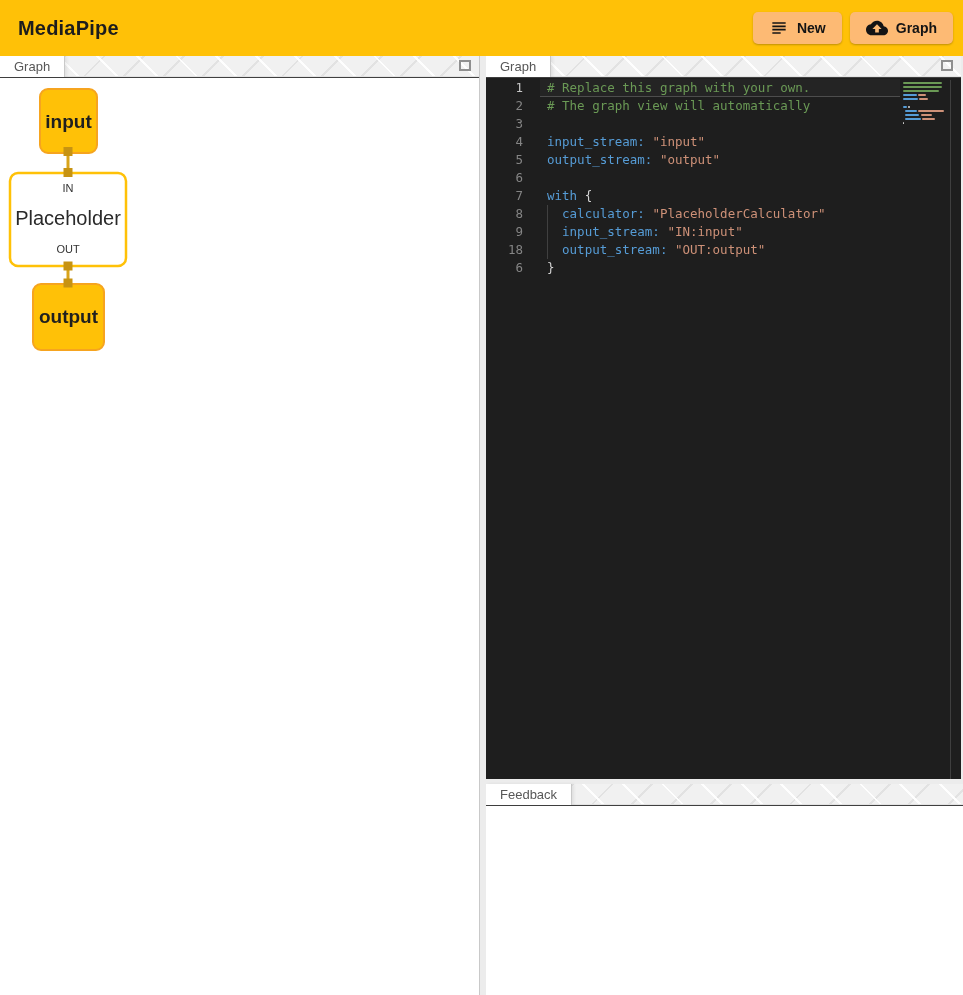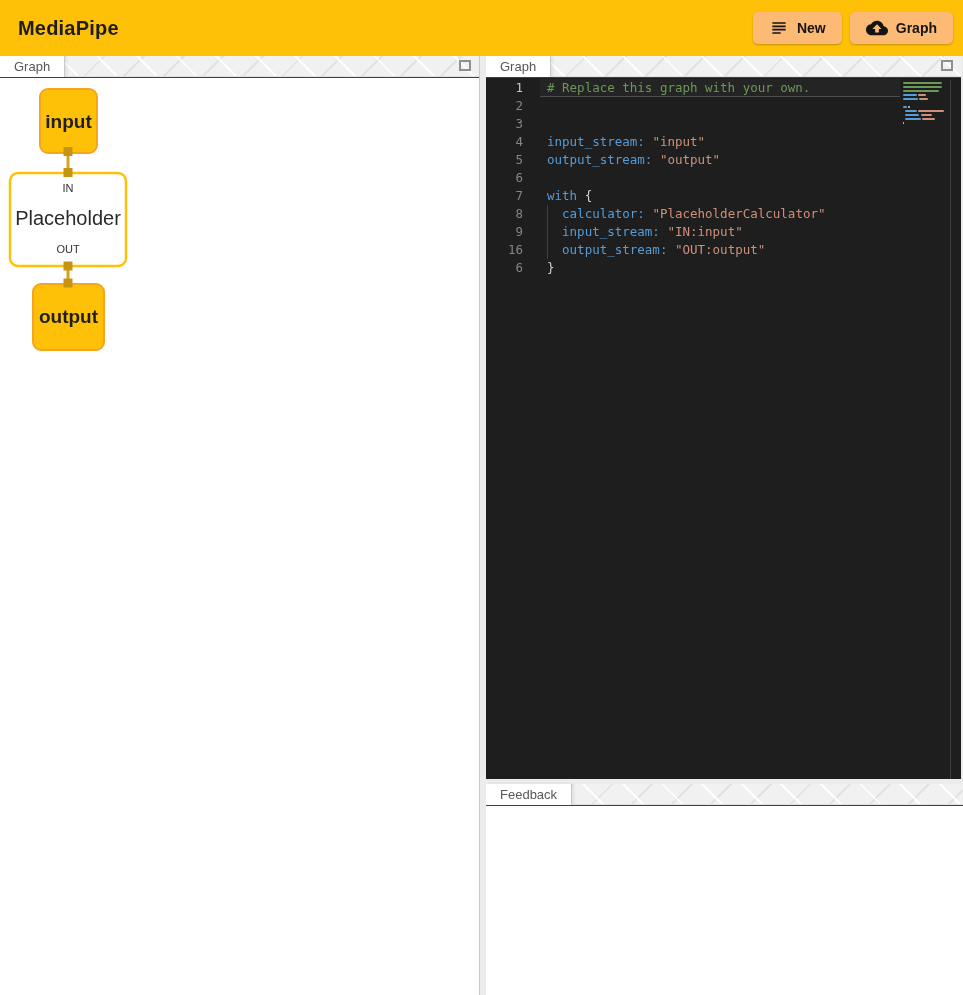--- a/index.html
+++ b/index.html
@@ -125,29 +125,29 @@
   <div class="panel editor-panel">
     <div class="panel-header">
       <div class="tab">
         <span>Graph</span>
       </div>
       <div class="maximise"></div>
     </div>
     <div class="editor-content">
       <div class="editor-lines">
           <div class="line active"><span class="ln">1</span><span class="code"><span class="tok cm"># Replace this graph with your own.</span></span></div>
-          <div class="line"><span class="ln">2</span></div>
+          <div class="line"><span class="ln">2</span><span class="code"><span class="tok cm"># The graph view will automatically</span></span></div>
           <div class="line"><span class="ln">3</span></div>
           <div class="line"><span class="ln">4</span><span class="code"><span class="tok k">input_stream:</span><span class="tok pl"> </span><span class="tok s">"input"</span></span></div>
           <div class="line"><span class="ln">5</span><span class="code"><span class="tok k">output_stream:</span><span class="tok pl"> </span><span class="tok s">"output"</span></span></div>
           <div class="line"><span class="ln">6</span><span class="code"></span></div>
           <div class="line"><span class="ln">7</span><span class="code"><span class="tok k">with</span><span class="tok pl"> </span><span class="tok p">{</span></span></div>
           <div class="line guide"><span class="ln">8</span><span class="code"><span class="tok pl">  </span><span class="tok k">calculator:</span><span class="tok pl"> </span><span class="tok s">"PlaceholderCalculator"</span></span></div>
           <div class="line guide"><span class="ln">9</span><span class="code"><span class="tok pl">  </span><span class="tok k">input_stream:</span><span class="tok pl"> </span><span class="tok s">"IN:input"</span></span></div>
-          <div class="line guide"><span class="ln">16</span><span class="code"><span class="tok pl">  </span><span class="tok k">output_stream:</span><span class="tok pl"> </span><span class="tok s">"OUT:output"</span></span></div>
+          <div class="line guide"><span class="ln">18</span><span class="code"><span class="tok pl">  </span><span class="tok k">output_stream:</span><span class="tok pl"> </span><span class="tok s">"OUT:output"</span></span></div>
           <div class="line"><span class="ln">6</span><span class="code"><span class="tok p">}</span></span></div>
         </div>
       <div class="minimap">
           <div class="mini-row">
             <span class="mini-tok" style="width: 38.5px; background: rgb(106, 153, 85);"></span>
           </div>
           <div class="mini-row">
             <span class="mini-tok" style="width: 38.5px; background: rgb(106, 153, 85);"></span>
           </div>
           <div class="mini-row">

